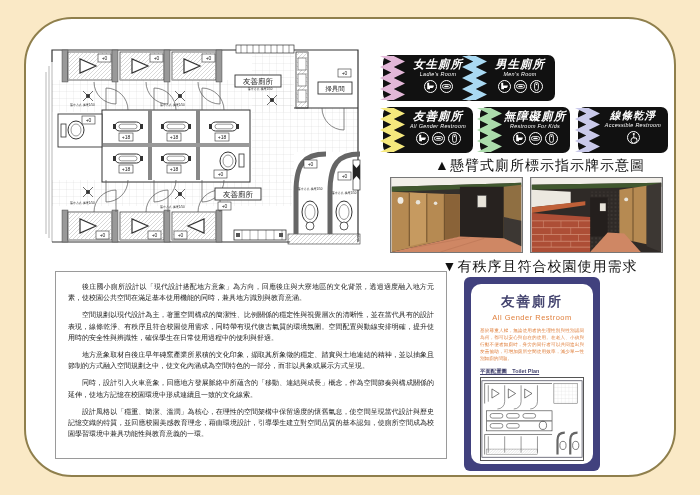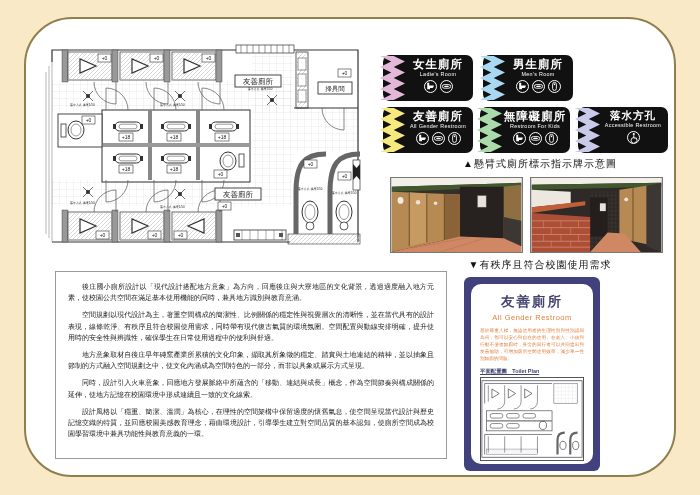--- a/index.html
+++ b/index.html
@@ -7,31 +7,31 @@
   .panel{position:absolute;left:24px;top:17px;width:648px;height:456px;background:#ffffff;border:2px solid #8F7F4C;border-radius:48px;}
   .abs{position:absolute;}
 
   
   .plan{left:38px;top:42px;width:334px;height:216px;}
   .plan svg{width:100%;height:100%;}
   .plan text{font-family:"Liberation Sans","DejaVu Sans",sans-serif;fill:#222;}
 
   
   .signs{left:383px;top:55px;width:287px;height:98px;}
-  .sign{position:absolute;width:90px;height:46px;background:#111;border-radius:7px;}
+  .sign{position:absolute;width:90px;height:46px;background:#111;border-radius:7px;font-style:italic;}
   .strip{position:absolute;left:-3px;top:1px;bottom:1px;width:25px;
     clip-path:polygon(0% 0%,45% 12.5%,0% 25%,45% 37.5%,0% 50%,45% 62.5%,0% 75%,45% 87.5%,0% 100%,55% 100%,100% 87.5%,55% 75%,100% 62.5%,55% 50%,100% 37.5%,55% 25%,100% 12.5%,55% 0%);}
   .strip-pink{background:#E3B7D8;}.strip-blue{background:#A9D9F2;}.strip-yellow{background:#F6E97D;}
   .strip-green{background:#ABDBAB;}.strip-lav{background:#C9C9EA;}
   .sign-body{position:absolute;left:22px;right:2px;top:3px;text-align:center;}
   .sign-title{color:#fff;font-size:11.5px;font-weight:bold;letter-spacing:1px;line-height:1.1;}
   .sign-sub{color:#fff;font-size:5.4px;letter-spacing:.3px;margin-top:.5px;}
   .sign-icons{display:flex;justify-content:center;gap:3px;margin-top:2.5px;}
   .icn{width:13px;height:13px;border:1.1px solid #fff;border-radius:50%;display:flex;align-items:center;justify-content:center;box-sizing:border-box;}
-  .caption{font-size:10px;color:#111;text-align:center;letter-spacing:1px;}
+  .caption{font-size:14px;color:#111;text-align:center;letter-spacing:1px;}
 
   
   .photo{width:133px;height:76px;border:1px solid #777;box-sizing:border-box;}
   .photo svg{width:100%;height:100%;display:block;}
 
   
   .desc{left:55px;top:271px;width:392px;height:188px;border:1px solid #9a9a9a;box-sizing:border-box;padding:9px 12px;}
   .desc p{margin:0 0 6px 0;font-size:7px;line-height:1.6;color:#222;text-indent:2em;text-align:justify;}
 
   
@@ -276,21 +276,21 @@
         <span class="icn">
             <svg width="11" height="11" viewBox="0 0 11 11">
               <rect x="1.4" y="3.6" width="8.2" height="3.6" rx="1.8" fill="none" stroke="#fff" stroke-width="0.9"></rect>
               <rect x="3.2" y="4.7" width="4.6" height="1.4" rx="0.7" fill="#fff"></rect>
             </svg>
           </span>
       </div>
     </div>
   </div>
 
-  <div class="sign" style="left:100px;top:0">
+  <div class="sign" style="left:82px;top:0">
     <div class="strip strip-blue"></div>
     <div class="sign-body">
       <div class="sign-title">男生廁所</div>
       <div class="sign-sub">Men's Room</div>
       <div class="sign-icons">
         <span class="icn">
             <svg width="11" height="11" viewBox="0 0 11 11">
               <path d="M2.2 1.8h2v2.6h4.6a2.6 2.6 0 0 1-2.6 2.6h-1.2v1.2h-2.8z" fill="#fff"></path>
             </svg>
           </span>
@@ -360,21 +360,21 @@
               <circle cx="5.5" cy="3.4" r="0.8" fill="#fff"></circle>
             </svg>
           </span>
       </div>
     </div>
   </div>
 
   <div class="sign" style="left:195px;top:52px">
     <div class="strip strip-lav"></div>
     <div class="sign-body">
-      <div class="sign-title" style="font-size:10.5px;">落水方孔</div>
+      <div class="sign-title" style="font-size:10.5px;">線條乾淨</div>
       <div class="sign-sub">Accessible Restroom</div>
       <div class="sign-icons">
         <span class="icn">
             <svg width="11" height="11" viewBox="0 0 11 11">
               <circle cx="5.8" cy="2" r="1.1" fill="#fff"></circle>
               <path d="M5.8 3.2V6H8.3L9.2 8.8" stroke="#fff" stroke-width="1" fill="none"></path>
               <path d="M5.8 5.6A2.8 2.8 0 1 0 8.6 8.8" stroke="#fff" stroke-width="0.9" fill="none"></path>
             </svg>
           </span>
       </div>

